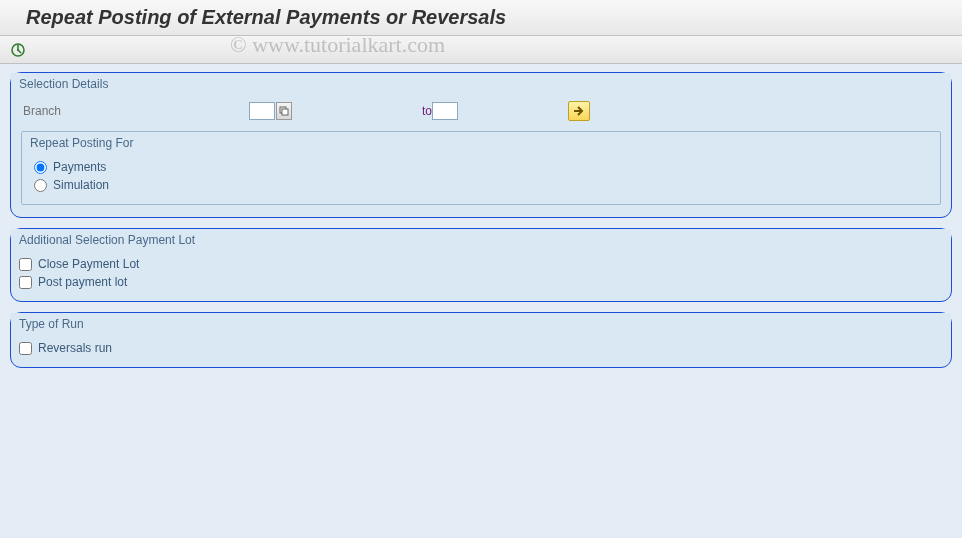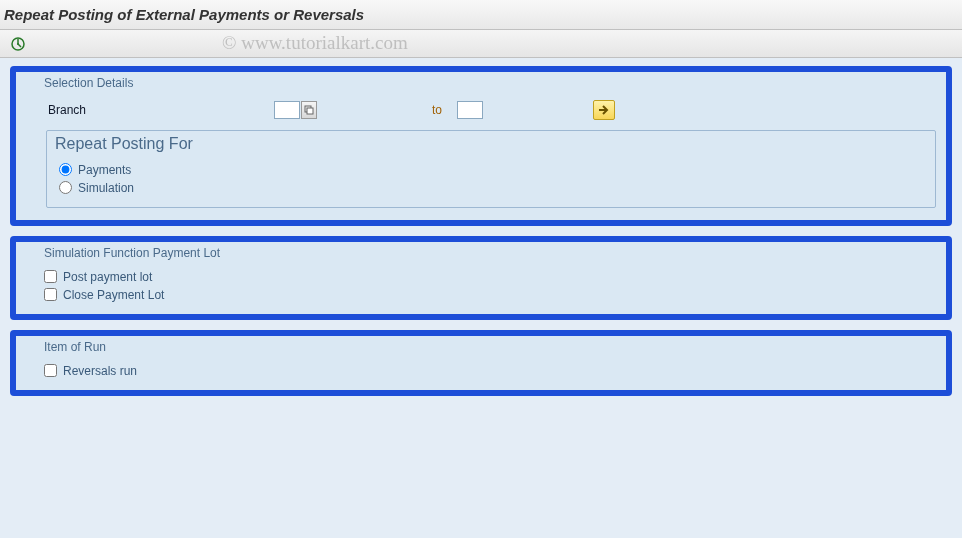--- a/index.html
+++ b/index.html
@@ -12,24 +12,24 @@
       font-size: 12px;
       background: #f2f2f2;
       width: 962px;
       height: 538px;
       overflow: hidden;
       position: relative;
     }
     .title-bar {
       background: linear-gradient(to bottom, #f8f8f8, #e8e8e8);
       border-bottom: 1px solid #c0c0c0;
-      padding: 6px 4px;
+      padding: 6px 26px;
       font-weight: bold;
       font-style: italic;
-      font-size: 15px;
+      font-size: 20px;
       color: #333;
     }
     .toolbar {
       background: linear-gradient(to bottom, #f5f5f5, #e5e5e5);
       border-bottom: 1px solid #c0c0c0;
       padding: 4px 8px;
       height: 28px;
       display: flex;
       align-items: center;
     }
@@ -42,52 +42,51 @@
       display: inline-flex;
       align-items: center;
       justify-content: center;
     }
     .content {
       background: #e4edf6;
       padding: 8px 10px;
       height: calc(100% - 58px);
     }
     .group-box {
-      border: 6px solid #1d4ed8;
+      border: 1px solid #1d4ed8;
       background: #dae8f3;
       margin-bottom: 10px;
       position: relative;
-      border-radius: 4px;
-      padding-left: 20px;
+      border-radius: 11px;
     }
     .group-title {
       color: #4a6a8a;
       padding: 4px 8px;
       font-size: 12px;
       background: #dae8f3;
     }
     .group-body {
       padding: 4px 8px 10px 8px;
     }
     .field-row {
       display: flex;
       align-items: center;
       padding: 2px 0;
       gap: 0;
     }
     .field-label {
       width: 230px;
-      color: #0f172a;
+      color: #737373;
       padding-left: 4px;
     }
     .field-label-to {
       width: 140px;
-      text-align: center;
+      text-align: right;
       padding-left: 100px;
-      color: #a16207;
+      color: #701a75;
     }
     input[type="text"] {
       border: 1px solid #8aa8c0;
       background: #fff;
       height: 18px;
       padding: 1px 3px;
       font-size: 12px;
     }
     .input-short {
       width: 26px;
@@ -119,40 +118,40 @@
       color: #5a4a00;
     }
     .inner-group {
       border: 1px solid #9db8d2;
       margin: 8px 2px 2px 2px;
       border-radius: 2px;
     }
     .inner-title {
       color: #4a6a8a;
       padding: 4px 8px;
-      font-size: 16px;
+      font-size: 12px;
     }
     .inner-body {
       padding: 4px 12px 10px 12px;
     }
     .radio-row, .check-row {
       display: flex;
-      align-items: flex-start;
+      align-items: flex-end;
       padding: 2px 0;
       color: #3a5a7a;
     }
     .radio-row input, .check-row input {
       margin-right: 6px;
     }
     .watermark {
       position: absolute;
       top: 32px;
-      left: 222px;
+      left: 230px;
       color: rgba(160, 160, 160, 0.6);
-      font-size: 19px;
+      font-size: 22px;
       font-family: Georgia, serif;
       pointer-events: none;
       z-index: 100;
     }
   </style>
 </head>
 <body>
 
 <div class="title-bar">
   <span>Repeat Posting of External Payments or Reversals</span>
@@ -203,35 +202,35 @@
           <label class="radio-row">
             <input type="radio" name="repeat_for" style="">
             <span>Simulation</span>
           </label>
         </div>
       </div>
     </div>
   </div>
 
   <div class="group-box">
-    <div class="group-title">Simulation Function Payment Lot</div>
+    <div class="group-title">Additional Selection Payment Lot</div>
     <div class="group-body">
+      <label class="check-row">
+        <input type="checkbox" style="">
+        <span>Close Payment Lot</span>
+      </label>
       <label class="check-row">
         <input type="checkbox" style="">
         <span>Post payment lot</span>
       </label>
-      <label class="check-row">
-        <input type="checkbox" style="">
-        <span>Close Payment Lot</span>
-      </label>
     </div>
   </div>
 
   <div class="group-box">
-    <div class="group-title">Item of Run</div>
+    <div class="group-title">Type of Run</div>
     <div class="group-body">
       <label class="check-row">
         <input type="checkbox" style="">
         <span>Reversals run</span>
       </label>
     </div>
   </div>
 
 </div>
 

